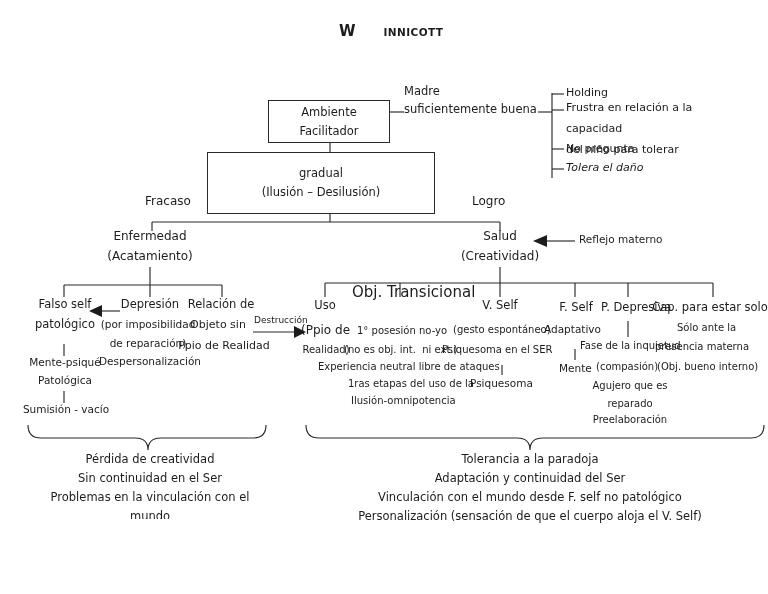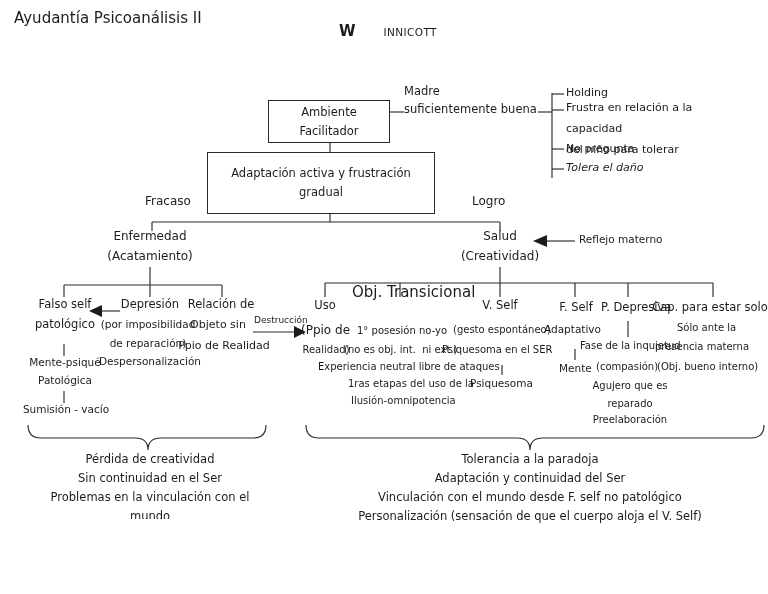--- a/index.html
+++ b/index.html
@@ -5,21 +5,21 @@
   html,body{margin:0;padding:0;background:#fff;}
   .canvas{position:relative;width:768px;height:594px;background:#fff;overflow:hidden;
           font-family:"DejaVu Sans","Liberation Sans",sans-serif;color:#1c1c1c;}
   .overlay{position:absolute;left:0;top:0;width:768px;height:594px;}
   .txt{position:absolute;white-space:pre;line-height:1.12;color:#1c1c1c;}
   .c{text-align:center;}
   .box{position:absolute;border:1.3px solid #2a2a2a;display:flex;flex-direction:column;
        align-items:center;justify-content:center;background:#fff;}
   .box .bl{font-size:11.5px;line-height:19px;white-space:pre;}
   .ttl-w{font-size:15px;font-weight:700;}
-  .ttl-r{font-size:10.5px;font-weight:400;letter-spacing:.4px;padding-left:28px;}
+  .ttl-r{font-size:10.5px;font-weight:700;letter-spacing:.4px;padding-left:28px;}
   svg line,svg path{stroke:#2a2a2a;stroke-width:1.15;fill:none;}
   svg polygon{fill:#1c1c1c;stroke:none;}
 </style>
 </head>
 <body>
 
 <div class="canvas">
 
   <svg class="overlay" width="768" height="594" viewBox="0 0 768 594">
 
@@ -75,41 +75,40 @@
     <line x1="502" y1="365" x2="502" y2="375"></line>
 
     <line x1="575" y1="349" x2="575" y2="360"></line>
 
     <line x1="628" y1="321" x2="628" y2="337"></line>
 
     <path d="M 28,425 Q 28,438 41,438 L 135,438 Q 148,438 148,450 Q 148,438 161,438 L 253,438 Q 266,438 266,425"></path>
     <path d="M 306,425 Q 306,438 319,438 L 517,438 Q 530,438 530,450 Q 530,438 543,438 L 751,438 Q 764,438 764,425"></path>
   </svg>
 
-  <div class="txt" style="left:14px;top:10px;font-size:15px;">Ayudantía Psicoanálisis II</div>
   <div class="txt" style="left:339px;top:22px;"><span class="ttl-w">W</span><span class="ttl-r">INNICOTT</span></div>
 
   <div class="box" style="left:268px;top:100px;width:120px;height:41px;">
     <div class="bl">Ambiente</div>
     <div class="bl">Facilitador</div>
   </div>
 
   <div class="txt" style="left:404px;top:85px;font-size:11.5px;">Madre</div>
   <div class="txt" style="left:404px;top:103px;font-size:11.5px;">suficientemente buena</div>
 
   <div class="txt" style="left:566px;top:87px;font-size:11px;">Holding</div>
   <div class="txt" style="left:566px;top:102px;font-size:11px;">Frustra en relación a la</div>
   <div class="txt" style="left:566px;top:123px;font-size:11px;">capacidad</div>
   <div class="txt" style="left:566px;top:143px;font-size:11px;">No pregunta</div>
   <div class="txt" style="left:566px;top:144px;font-size:11px;">del niño para tolerar</div>
   <div class="txt" style="left:566px;top:162px;font-size:11px;font-style:italic;">Tolera el daño</div>
 
   <div class="box" style="left:207px;top:152px;width:226px;height:60px;">
-    <div class="bl">Adaptación activa y frustración</div>
     <div class="bl">gradual</div>
+    <div class="bl">(Ilusión – Desilusión)</div>
   </div>
 
   <div class="txt" style="left:145px;top:195px;font-size:12px;">Fracaso</div>
   <div class="txt" style="left:472px;top:195px;font-size:12px;">Logro</div>
 
   <div class="txt c" style="left:90px;top:230px;width:120px;font-size:12px;">Enfermedad</div>
   <div class="txt c" style="left:90px;top:250px;width:120px;font-size:12px;">(Acatamiento)</div>
   <div class="txt c" style="left:440px;top:230px;width:120px;font-size:12px;">Salud</div>
   <div class="txt c" style="left:440px;top:250px;width:120px;font-size:12px;">(Creatividad)</div>
   <div class="txt" style="left:579px;top:234px;font-size:10.5px;">Reflejo materno</div>

